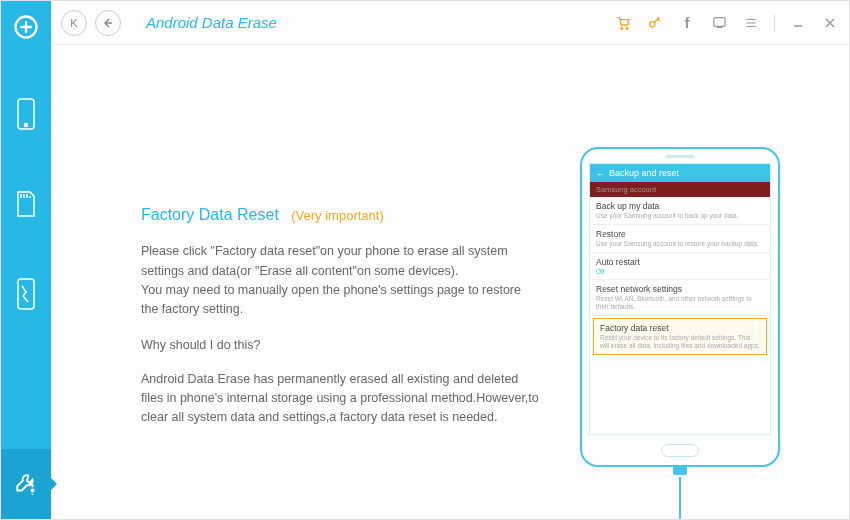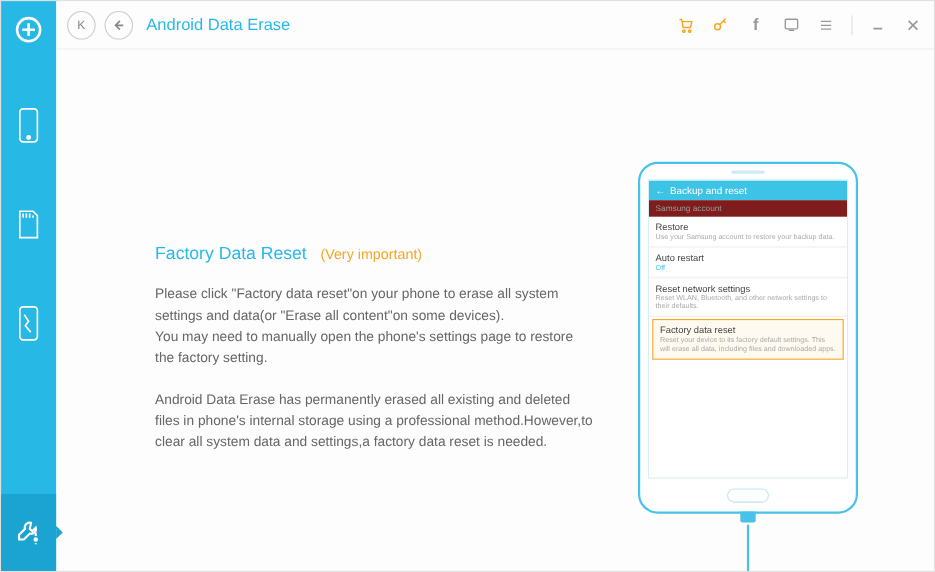--- a/index.html
+++ b/index.html
@@ -6,21 +6,21 @@
   body { font-family: -apple-system, "Segoe UI", Arial, sans-serif; background: #f0f0f0; }
   .window { width: 850px; height: 520px; background: #fdfdfd; border: 1px solid #e0e0e0; position: relative; overflow: hidden; }
   .sidebar { position: absolute; left: 0; top: 0; width: 50px; height: 100%; background: #27b8e6; display: flex; flex-direction: column; align-items: center; }
   .logo { width: 50px; height: 44px; display: flex; align-items: center; justify-content: center; margin-top: 4px; }
   .sidebar-item { width: 50px; height: 90px; display: flex; align-items: center; justify-content: center; cursor: pointer; position: relative; }
   .sidebar-item.active { background: #1ba3d1; }
   .sidebar-item.active::after { content: ''; position: absolute; right: -6px; top: 50%; transform: translateY(-50%); border-left: 6px solid #1ba3d1; border-top: 6px solid transparent; border-bottom: 6px solid transparent; }
   .sidebar-spacer { flex: 1; }
   .titlebar { position: absolute; left: 50px; top: 0; right: 0; height: 44px; border-bottom: 1px solid #eee; display: flex; align-items: center; padding: 0 10px; }
   .nav-btn { width: 26px; height: 26px; border: 1px solid #ccc; border-radius: 50%; display: flex; align-items: center; justify-content: center; margin-right: 8px; color: #888; font-size: 11px; cursor: pointer; }
-  .title { color: #27b8e6; font-size: 15px; margin-left: 4px; }
+  .title { color: #27b8e6; font-size: 15px; margin-left: 17px; font-style: italic; }
   .titlebar-right { margin-left: auto; display: flex; align-items: center; gap: 14px; }
   .tb-icon { color: #999; cursor: pointer; display: flex; align-items: center; justify-content: center; width: 18px; height: 18px; }
   .tb-icon.cart { color: #f5a623; }
   .tb-icon.key { color: #f5a623; }
   .content { position: absolute; left: 50px; top: 44px; right: 0; bottom: 0; padding: 90px 30px 20px 90px; display: flex; align-items: center; }
   .text-col { width: 400px; }
   .heading { color: #27b8e6; font-size: 16px; font-weight: normal; display: inline; }
   .heading-note { color: #f5a623; font-size: 13px; margin-left: 8px; }
   .body-text { color: #666; font-size: 12.5px; line-height: 1.55; margin-top: 18px; }
   .body-q { color: #666; font-size: 12.5px; margin-top: 18px; }
@@ -132,35 +132,40 @@
       </div>
     </div>
   </div>
 
   <div class="content">
     <div class="text-col">
       <span class="heading">Factory Data Reset</span>
       <span class="heading-note">(Very important)</span>
       <div class="body-text" style="white-space:pre-line">Please click "Factory data reset"on your phone to erase all system settings and data(or "Erase all content"on some devices).
 You may need to manually open the phone's settings page to restore the factory setting.</div>
+      <div class="body-q">Why should I do this?</div>
       <div class="body-text">Android Data Erase has permanently erased all existing and deleted files in phone's internal storage using a professional method.However,to clear all system data and settings,a factory data reset is needed.</div>
     </div>
 
     <div class="phone-col">
       <div class="phone">
         <div class="phone-top">
             <div class="ph-speaker"></div>
           </div>
         <div class="phone-screen">
           <div class="ps-header">
             <span>←</span>
             <span>Backup and reset</span>
           </div>
           <div id="phone-list">
               <div class="ps-sec">Samsung account</div>
+              <div class="ps-item">
+                <div class="ps-item-title">Back up my data</div>
+                <div class="ps-item-sub">Use your Samsung account to back up your data.</div>
+              </div>
               <div class="ps-item">
                 <div class="ps-item-title">Restore</div>
                 <div class="ps-item-sub">Use your Samsung account to restore your backup data.</div>
               </div>
               <div class="ps-item off">
                 <div class="ps-item-title">Auto restart</div>
                 <div class="ps-item-sub">Off</div>
               </div>
               <div class="ps-item">
                 <div class="ps-item-title">Reset network settings</div>

